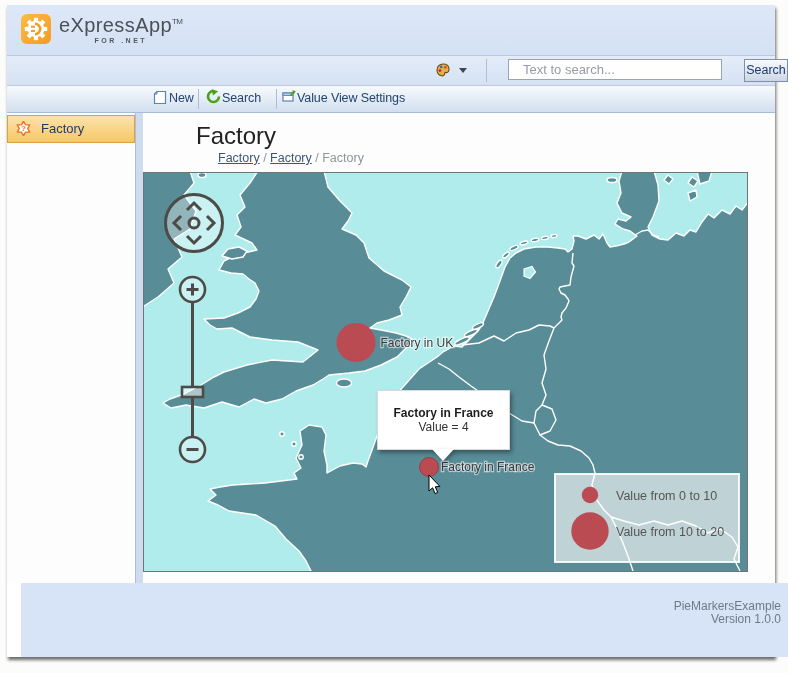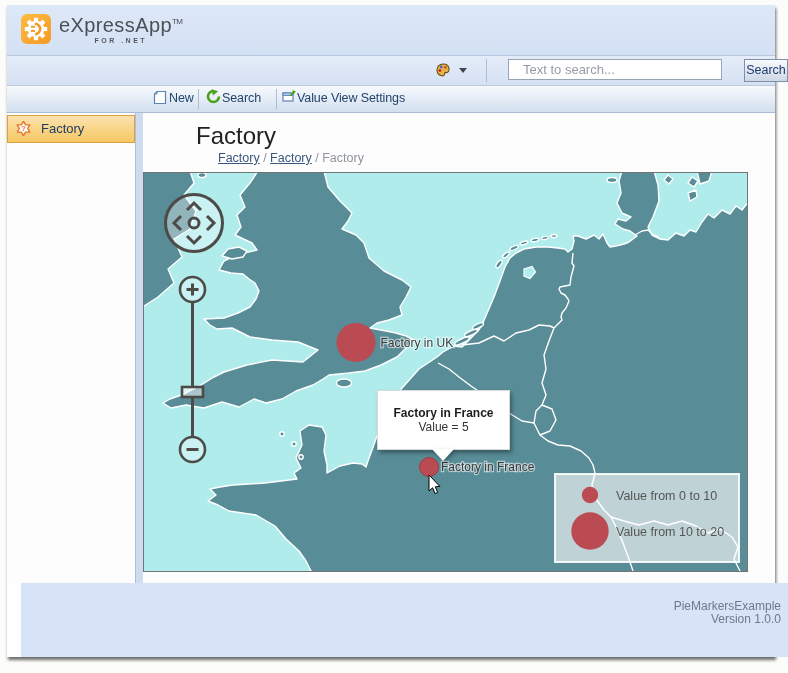--- a/index.html
+++ b/index.html
@@ -209,21 +209,21 @@
         </g>
 
         <circle cx="285" cy="294" r="9.5" fill="#bb4b52" stroke="#a03a44" stroke-width="1"></circle>
         <text x="297" y="298" font-size="12" fill="#3c3a39" paint-order="stroke" stroke="rgba(255,255,255,0.55)" stroke-width="2.4">Factory in France</text>
 
         <path d="M285,302 l0,16 l3.6,-3.2 l2.5,5.8 l2.6,-1.1 l-2.4,-5.7 l4.6,-0.4 Z" fill="#ffffff" stroke="#000000" stroke-width="1" stroke-linejoin="round"></path>
       </svg>
     </div>
     <div id="tip">
           <div class="b">Factory in France</div>
-          <div class="v">Value = 5</div>
+          <div class="v">Value = 4</div>
         </div>
     <div id="tippt"></div>
   </div>
   <div id="footer">
         <div class="t">PieMarkersExample<br>Version 1.0.0</div>
       </div>
 </div>
 </div>
 
 </body></html>

